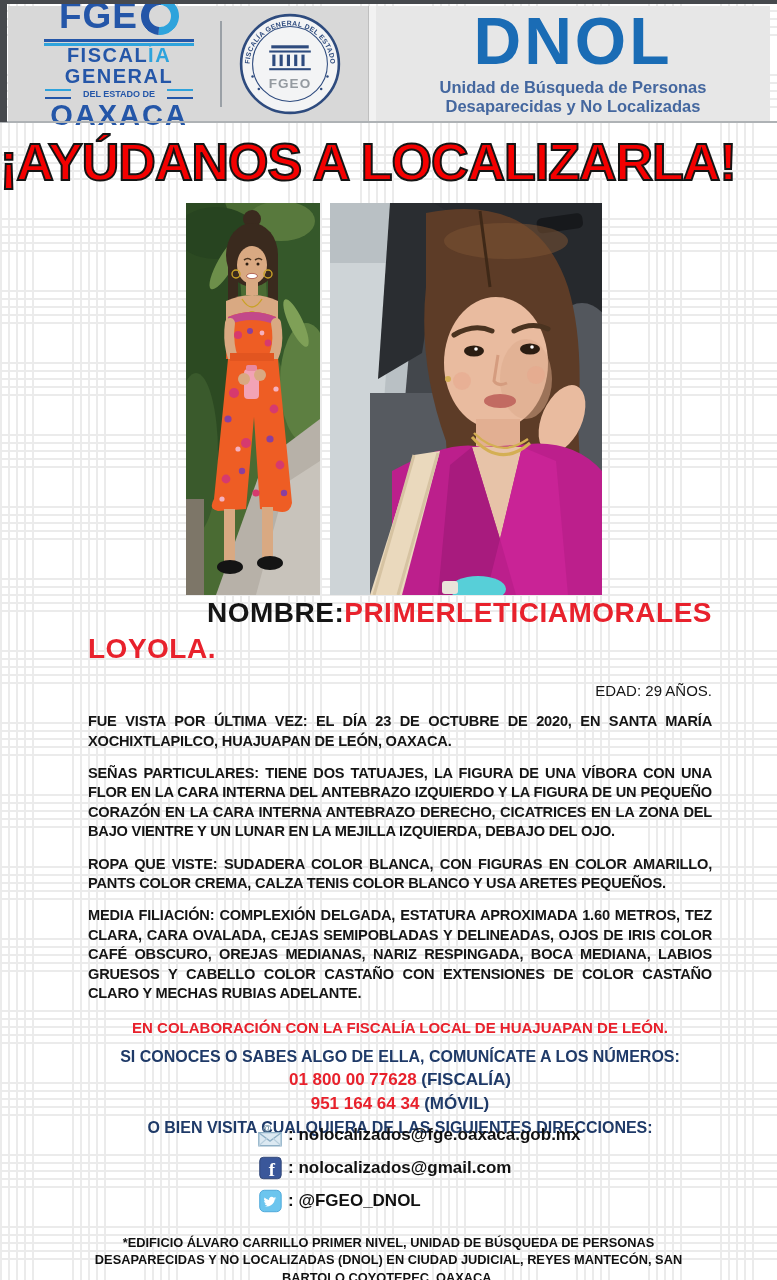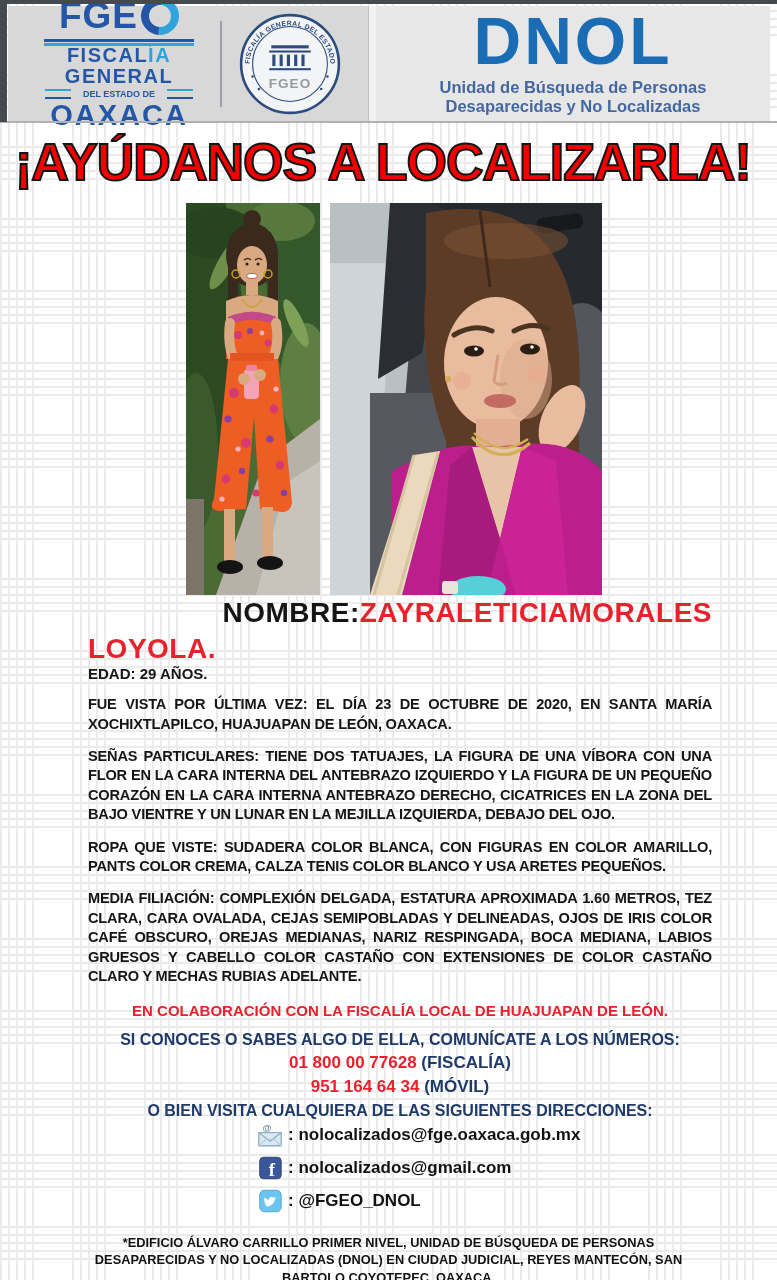--- a/index.html
+++ b/index.html
@@ -30,32 +30,32 @@
   .mini-rule{width:26px;height:6px;border-top:2px solid #2ea3dc;border-bottom:2px solid #2456a8;}
   .fgeo-l4{font-size:29px;font-weight:800;letter-spacing:2px;color:#2456a8;line-height:1.05;}
   .vert-div{width:2px;height:86px;background:#9aa0a6;}
   .seal{width:104px;height:104px;}
 
   .dnol-title{font-size:66px;font-weight:800;color:#1a6cb5;letter-spacing:3px;line-height:0.95;}
   .dnol-sub{font-size:16.5px;font-weight:700;color:#44679f;text-align:center;line-height:1.18;margin-top:5px;}
 
   .headline{position:absolute;top:129px;left:0;width:640px;text-align:center;z-index:2;
     font-size:52px;font-weight:800;letter-spacing:-1px;color:#f40000;
-    -webkit-text-stroke:2px #141414;line-height:66px;white-space:nowrap;padding-left:15px;}
+    -webkit-text-stroke:2px #141414;line-height:66px;white-space:nowrap;}
 
   .photo{position:absolute;top:203px;z-index:2;}
   .photo svg{display:block;width:100%;height:100%;}
   .photo-left{left:186px;width:134px;height:392px;}
   .photo-right{left:330px;width:272px;height:392px;}
 
   .content{position:absolute;left:88px;width:624px;top:597px;z-index:2;color:#151515;}
   .name-row{display:flex;justify-content:flex-end;align-items:baseline;font-size:28px;font-weight:700;letter-spacing:0.5px;line-height:1.15;}
   .name2{font-size:28px;font-weight:800;letter-spacing:0.5px;margin-top:4px;}
   .red{color:#e8212c;}
-  .age{margin-top:0;font-size:15px;font-weight:700;}
+  .age{margin-top:17px;font-size:15px;font-weight:400;text-align:right;}
   p.body{margin:13px 0 0;font-size:14.6px;font-weight:700;line-height:1.33;text-align:justify;letter-spacing:-0.2px;}
   .center-block{margin-top:16px;text-align:center;}
   .colab{color:#e8212c;font-size:15px;font-weight:800;}
   .cta{color:#1f3a68;font-size:16px;font-weight:800;margin-top:12px;}
   .phone{font-size:17px;font-weight:800;color:#1f3a68;margin-top:4px;}
   .visit{color:#1f3a68;font-size:16px;font-weight:800;margin-top:5px;}
 
   .socials{position:absolute;left:256px;top:1122px;z-index:2;}
   .social-row{display:flex;align-items:center;margin-bottom:7px;font-size:17px;font-weight:800;color:#111;}
   .social-icon{width:28px;height:26px;margin-right:4px;flex:0 0 auto;}
@@ -232,21 +232,21 @@
       <polygon points="84,252 110,248 72,392 40,392" fill="#ead9bd"></polygon>
       <path d="M84,252 L44,392 M108,250 L68,392" stroke="#d6c3a2" stroke-width="3" fill="none"></path>
       <ellipse cx="148" cy="386" rx="28" ry="13" fill="#57cfd8"></ellipse>
       <rect x="112" y="378" width="16" height="13" rx="3" fill="#e9e4da"></rect>
     </svg>
   </div>
 
   <div class="content">
     <div class="name-row">
       <span>NOMBRE:</span>
-      <span class="red">ZAYRA</span>
+      <span class="red">PRIMER</span>
       <span class="red">LETICIA</span>
       <span class="red">MORALES</span>
     </div>
     <div class="name2 red">LOYOLA.</div>
 
     <div class="age">EDAD: 29 AÑOS.</div>
     <p class="body">FUE VISTA POR ÚLTIMA VEZ: EL DÍA 23 DE OCTUBRE DE 2020, EN SANTA MARÍA XOCHIXTLAPILCO, HUAJUAPAN DE LEÓN, OAXACA.</p>
     <p class="body">SEÑAS PARTICULARES: TIENE DOS TATUAJES, LA FIGURA DE UNA VÍBORA CON UNA FLOR EN LA CARA INTERNA DEL ANTEBRAZO IZQUIERDO Y LA FIGURA DE UN PEQUEÑO CORAZÓN EN LA CARA INTERNA ANTEBRAZO DERECHO, CICATRICES EN LA ZONA DEL BAJO VIENTRE Y UN LUNAR EN LA MEJILLA IZQUIERDA, DEBAJO DEL OJO.</p>
     <p class="body">ROPA QUE VISTE: SUDADERA COLOR BLANCA, CON FIGURAS EN COLOR AMARILLO, PANTS COLOR CREMA, CALZA TENIS COLOR BLANCO Y USA ARETES PEQUEÑOS.</p>
     <p class="body">MEDIA FILIACIÓN: COMPLEXIÓN DELGADA, ESTATURA APROXIMADA 1.60 METROS, TEZ CLARA, CARA OVALADA, CEJAS SEMIPOBLADAS Y DELINEADAS, OJOS DE IRIS COLOR CAFÉ OBSCURO, OREJAS MEDIANAS, NARIZ RESPINGADA, BOCA MEDIANA, LABIOS GRUESOS Y CABELLO COLOR CASTAÑO CON EXTENSIONES DE COLOR CASTAÑO CLARO Y MECHAS RUBIAS ADELANTE.</p>

